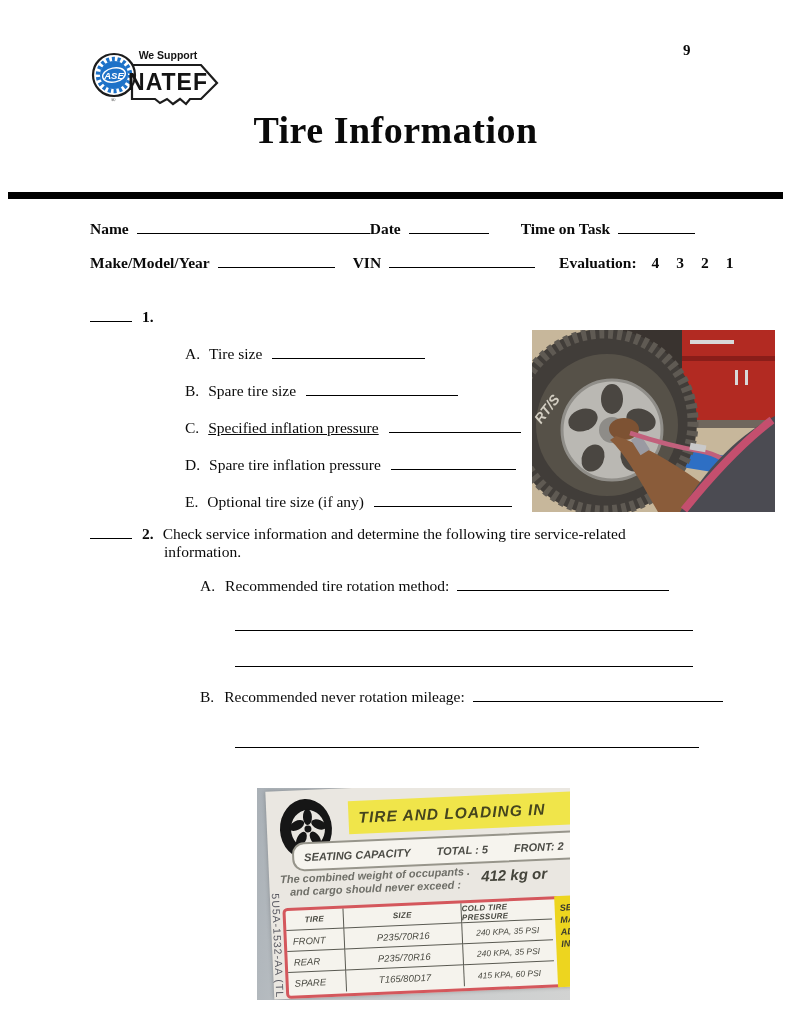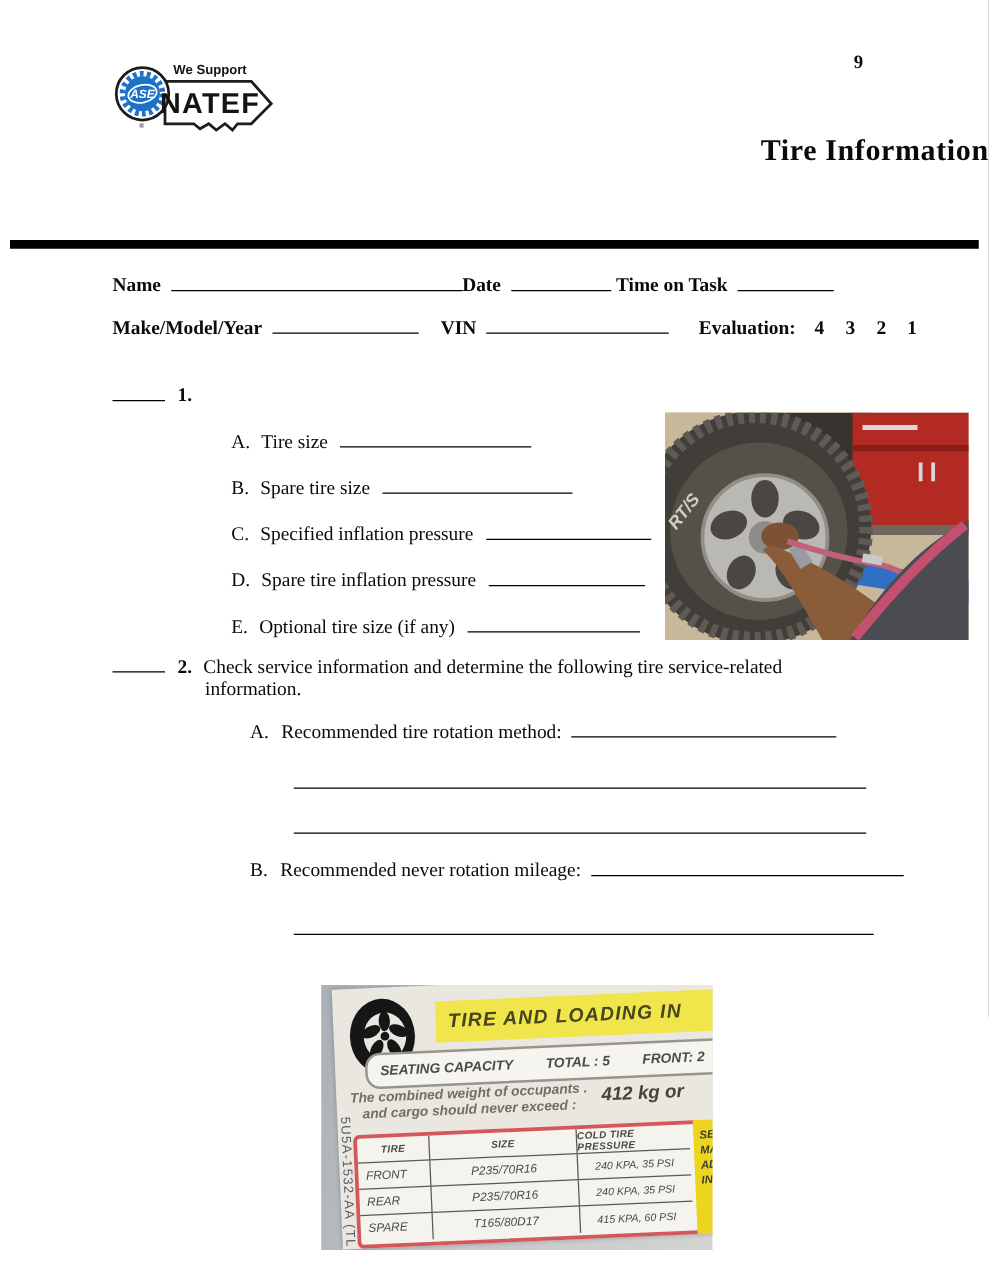--- a/index.html
+++ b/index.html
@@ -8,21 +8,21 @@
     position:relative;width:791px;height:1024px;background:#fff;margin:0 auto;
     font-family:"Liberation Serif", serif;color:#0a0a0a;overflow:hidden;
   }
   .abs{position:absolute;}
   .row{position:absolute;display:flex;align-items:baseline;white-space:nowrap;}
   .b{font-weight:bold;}
   .bl{display:inline-block;height:1px;border-bottom:1.5px solid #000;}
   .body-text{font-size:15.5px;}
   
   .page-number{font-size:15px;font-weight:bold;}
-  .doc-title{width:100%;text-align:right;font-size:24px;font-weight:bold;letter-spacing:.5px;}
+  .doc-title{width:100%;text-align:center;font-size:38px;font-weight:bold;letter-spacing:.5px;}
   .subtitle{width:100%;text-align:center;font-size:15px;}
   .rule{background:#000;height:7px;}
   
   .photo{overflow:hidden;background:#c7b79b;}
   
   .placard{overflow:hidden;background:linear-gradient(100deg,#a9b0b6 0%,#c3c7ca 30%,#d2d3d2 100%);
            font-family:"Liberation Sans", sans-serif;}
   .placard-label{position:absolute;left:10px;top:2px;width:332px;height:208px;background:#eae7e1;
            transform:rotate(-2.5deg);transform-origin:40px 40px;box-shadow:0 0 4px rgba(0,0,0,.25);}
   .banner{position:absolute;left:82px;top:13px;width:252px;height:33px;background:#f0e54a;
@@ -77,21 +77,21 @@
 
   <div class="abs doc-title" style="top:108px;">Tire Information</div>
 
   <div class="abs rule" style="left:8px;top:192px;width:775px;"></div>
 
   <div class="row body-text" style="left:90px;top:220px;">
     <span class="b">Name</span>
     <span class="bl" style="width:233px;margin-left:8px;"></span>
     <span class="b" style="">Date</span>
     <span class="bl" style="width:80px;margin-left:8px;"></span>
-    <span class="b" style="margin-left:4px;font-family:Liberation Serif, serif;">Time on Task</span>
+    <span class="b" style="margin-left:32px;font-family:Liberation Serif, serif;">Time on Task</span>
     <span class="bl" style="width:77px;margin-left:8px;"></span>
   </div>
 
   <div class="row body-text" style="left:90px;top:254px;">
     <span class="b">Make/Model/Year</span>
     <span class="bl" style="width:117px;margin-left:8px;"></span>
     <span class="b" style="margin-left:18px;">VIN</span>
     <span class="bl" style="width:146px;margin-left:8px;"></span>
     <span class="b" style="margin-left:24px;text-align:center;">Evaluation:</span>
     <span class="b" style="margin-left:15px;">4</span>
@@ -110,21 +110,21 @@
     <span style="margin-left:9px;">Tire size</span>
     <span class="bl" style="width:153px;margin-left:10px;"></span>
   </div>
   <div class="row body-text" style="left:185px;top:382px;">
     <span>B.</span>
     <span style="margin-left:9px;">Spare tire size</span>
     <span class="bl" style="width:152px;margin-left:10px;"></span>
   </div>
   <div class="row body-text" style="left:185px;top:419px;">
     <span>C.</span>
-    <span style="margin-left:9px;">Specified inflation pressure</span>
+    <span style="margin-left:9px;text-decoration:underline;">Specified inflation pressure</span>
     <span class="bl" style="width:132px;margin-left:10px;"></span>
   </div>
   <div class="row body-text" style="left:185px;top:456px;">
     <span>D.</span>
     <span style="margin-left:9px;">Spare tire inflation pressure</span>
     <span class="bl" style="width:125px;margin-left:10px;"></span>
   </div>
   <div class="row body-text" style="left:185px;top:493px;">
     <span>E.</span>
     <span style="margin-left:9px;">Optional tire size (if any)</span>

